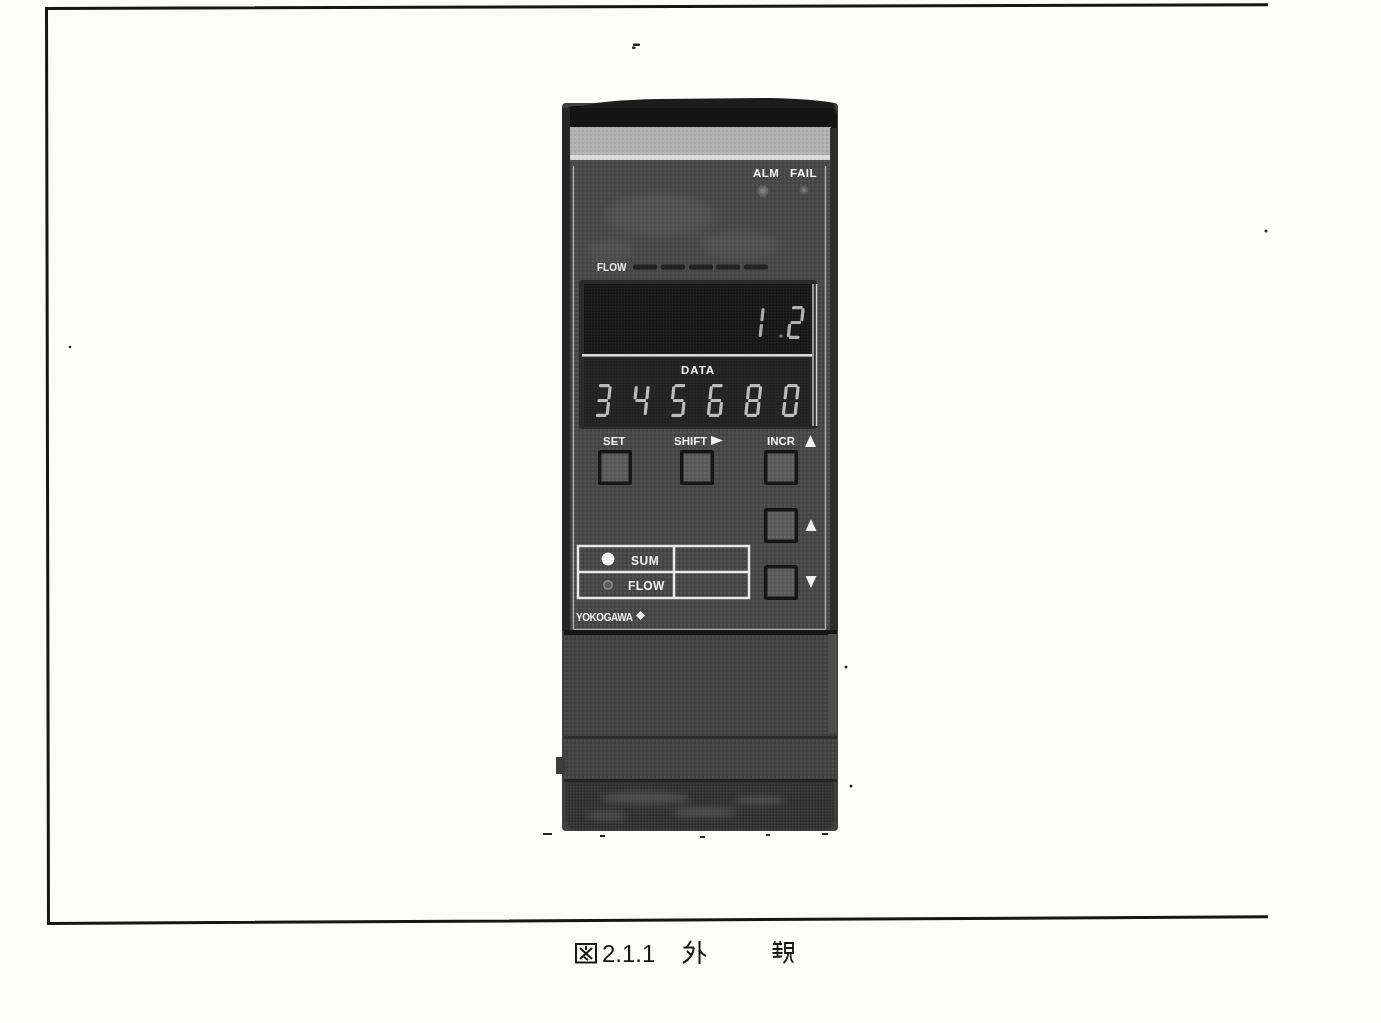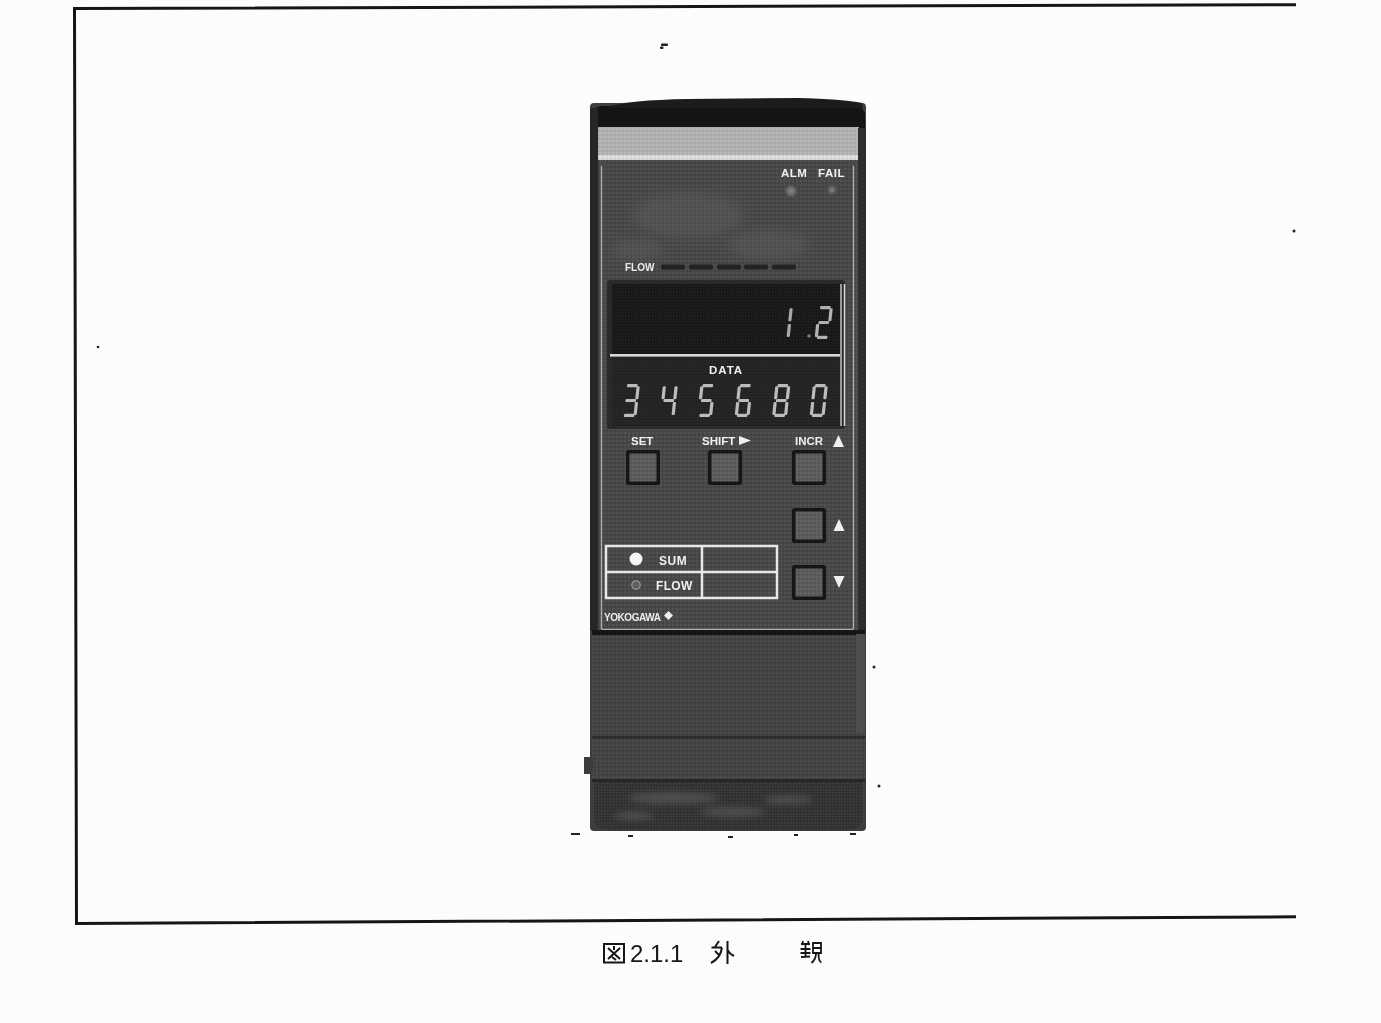--- a/index.html
+++ b/index.html
@@ -1,17 +1,17 @@
 <!DOCTYPE html>
 <html lang="ja"><head>
 <meta charset="utf-8">
 <title>2.1.1</title>
 <style>
 html,body{margin:0;padding:0;background:#fcfcfb;}
-#page{position:relative;width:1268px;height:1023px;overflow:hidden;font-family:"Liberation Sans",sans-serif;margin-left:28px;}
+#page{position:relative;width:1268px;height:1023px;overflow:hidden;font-family:"Liberation Sans",sans-serif;}
 </style>
 </head>
 <body>
 <div id="page">
 <svg width="1381" height="1023" viewBox="0 0 1381 1023" style="position:absolute;top:0;left:0" font-family="Liberation Sans, sans-serif">
 <defs>
         <pattern id="ht" width="4" height="4" patternUnits="userSpaceOnUse">
           <rect width="4" height="4" fill="none"></rect>
           <circle cx="1" cy="1" r="0.8" fill="#ffffff" opacity="0.10"></circle>
           <circle cx="3" cy="3" r="0.8" fill="#000000" opacity="0.14"></circle>

